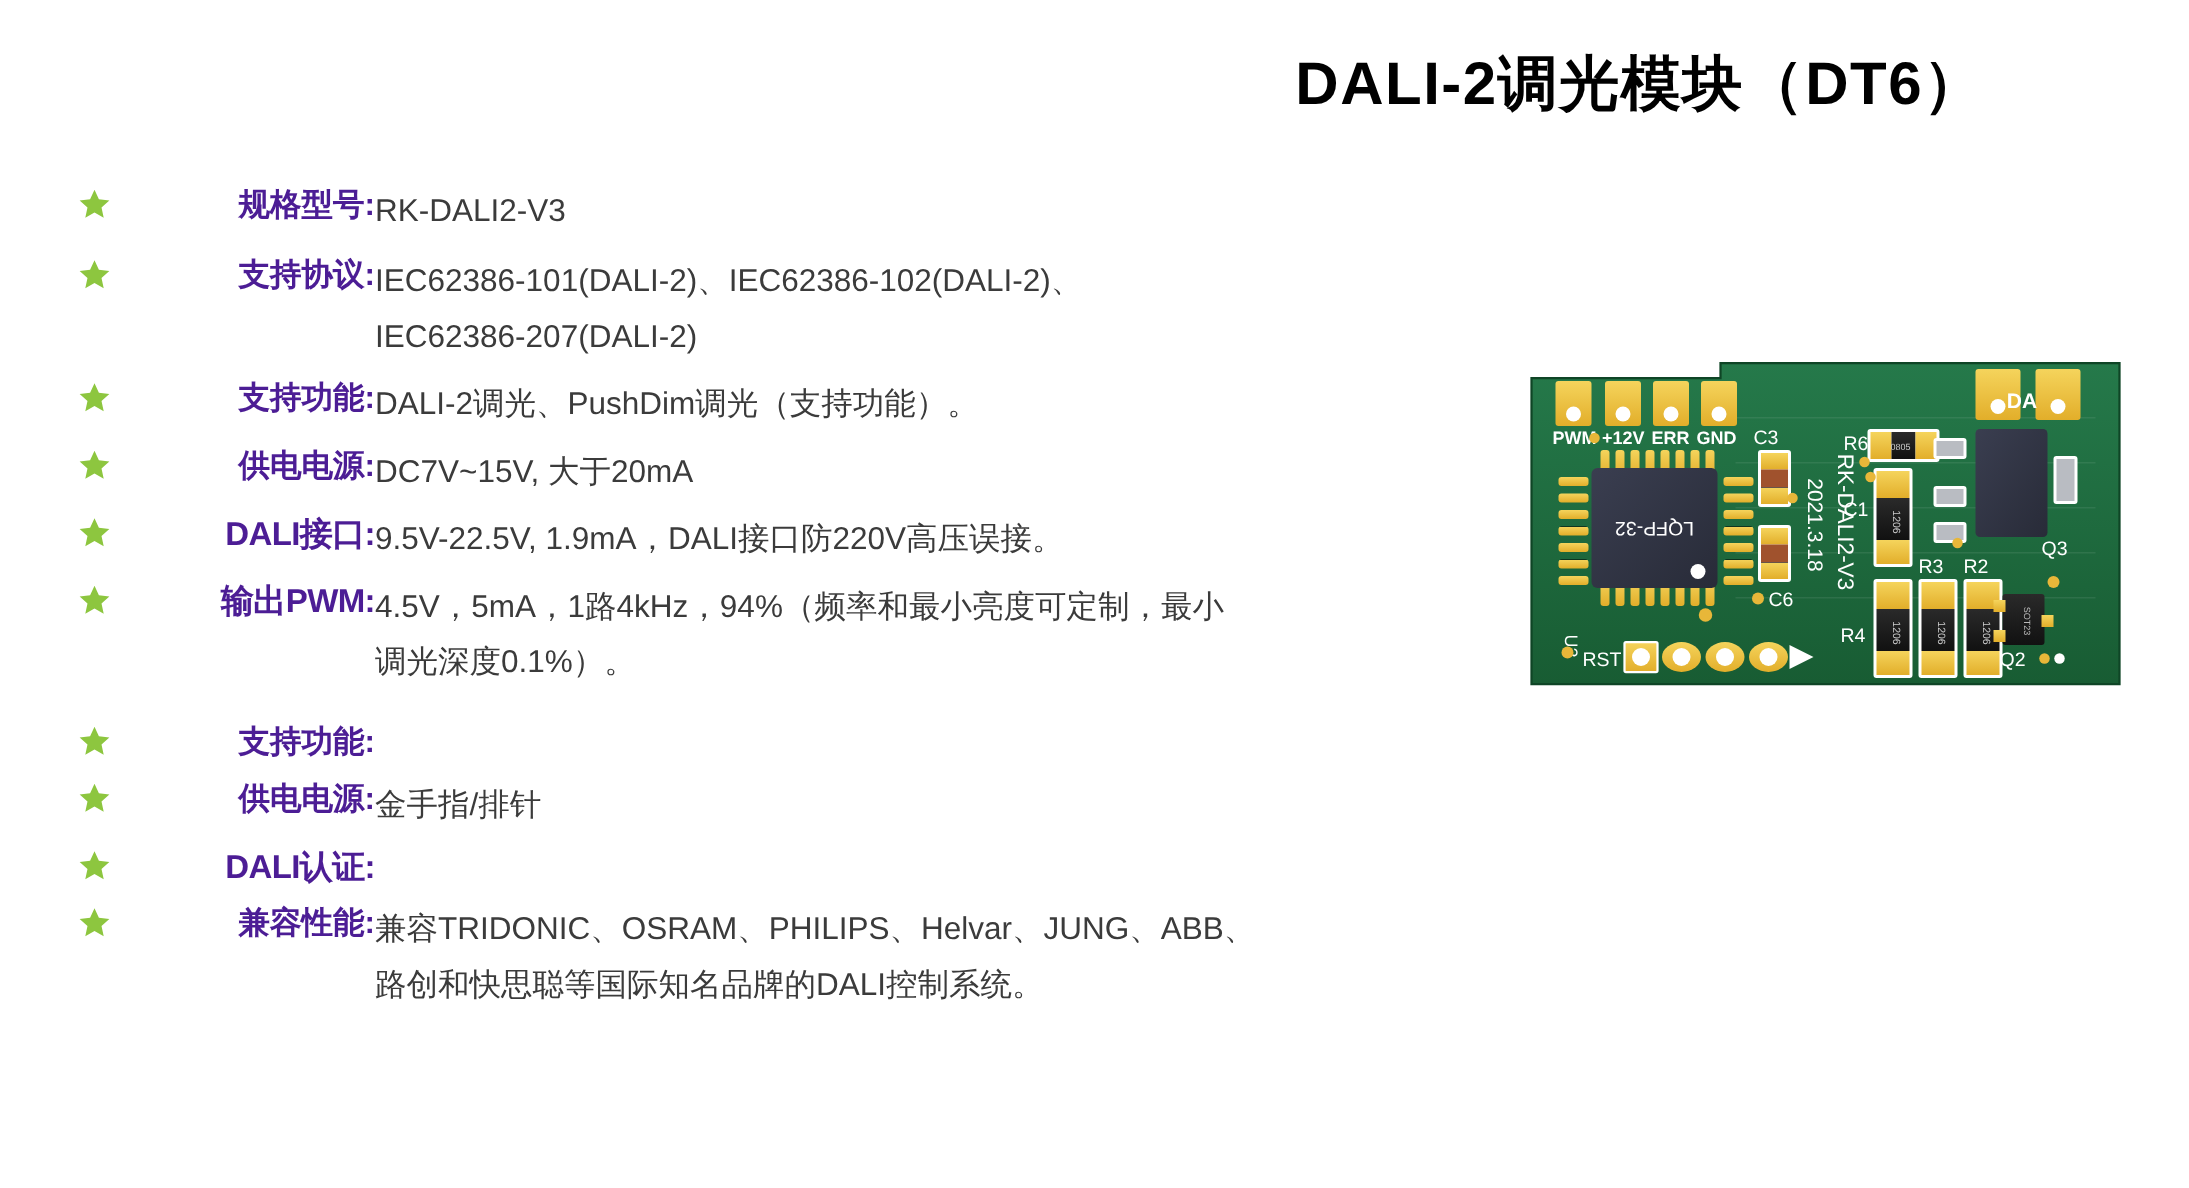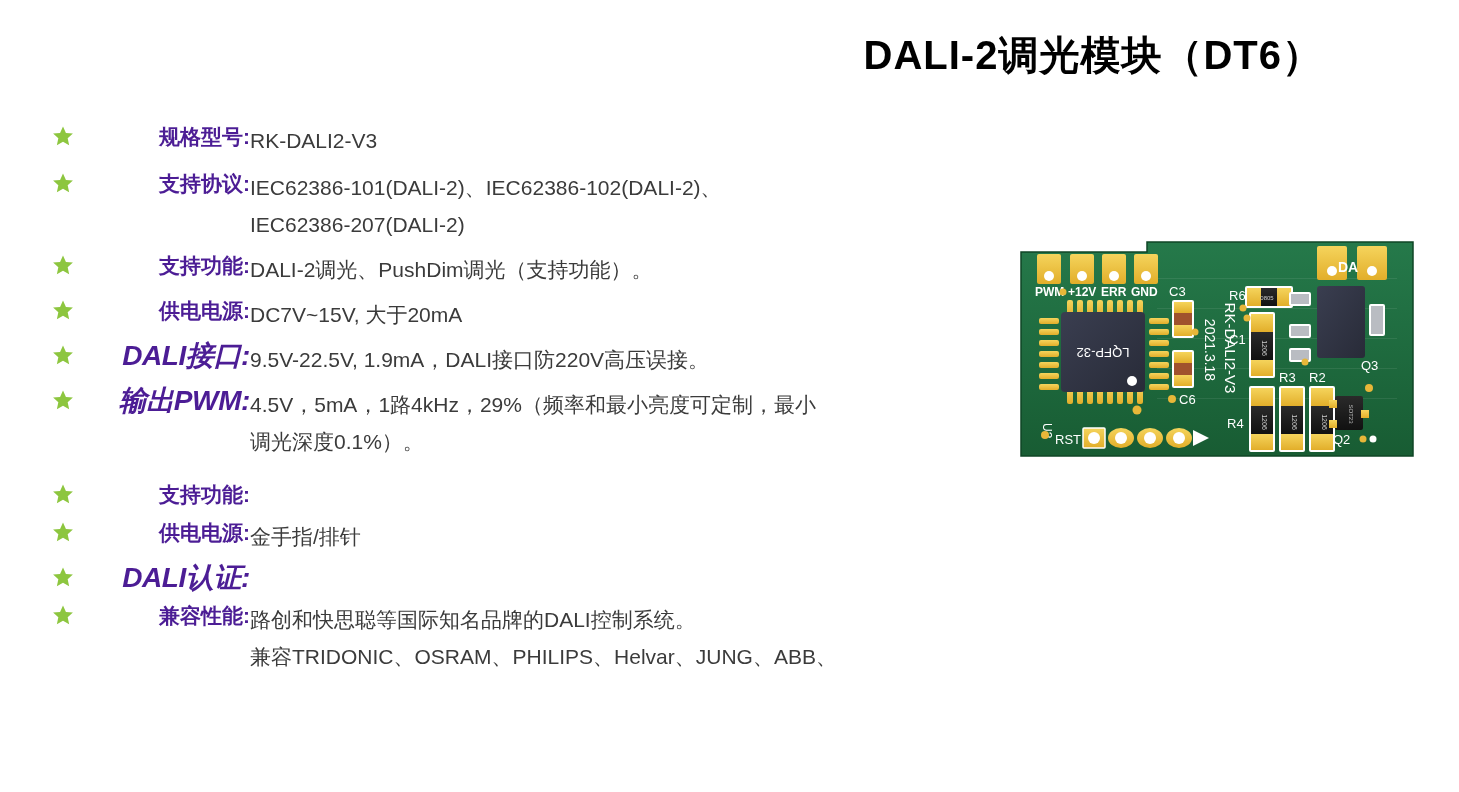--- a/index.html
+++ b/index.html
@@ -66,23 +66,22 @@
     width: 150px;
     text-align: right;
     font-size: 21px;
     font-weight: bold;
     color: #4c1d95;
     white-space: nowrap;
     letter-spacing: 0px;
     line-height: 30px;
   }
   .label-cell.wide {
-    font-size: 28px;
+    font-size: 22px;
     letter-spacing: -0.4px;
-    font-style: italic;
   }
 
   .value-cell {
     flex: 1 1 auto;
     font-size: 21px;
     color: #3b3b3b;
     line-height: 37px;
     white-space: nowrap;
   }
   .value-cell .vline { display: block; white-space: nowrap; }
@@ -183,21 +182,21 @@
   <div class="spec-row gap">
     <div class="star-cell">
       <span class="star-icon">
         <svg width="22" height="22" viewBox="0 0 24 24" aria-hidden="true">
           <polygon fill="#8dc63f" points="12,1.6 15.2,8.6 22.8,9.4 17.1,14.5 18.7,22 12,18.2 5.3,22 6.9,14.5 1.2,9.4 8.8,8.6"></polygon>
         </svg>
       </span>
     </div>
     <div class="label-cell wide">输出PWM:</div>
     <div class="value-cell">
-      <span class="vline">4.5V，5mA，1路4kHz，29%（频率和最小亮度可定制，最小</span>
+      <span class="vline">4.5V，5mA，1路4kHz，94%（频率和最小亮度可定制，最小</span>
       <span class="vline">调光深度0.1%）。</span>
     </div>
   </div>
 
   <div class="spec-row tight">
     <div class="star-cell">
       <span class="star-icon">
         <svg width="22" height="22" viewBox="0 0 24 24" aria-hidden="true">
           <polygon fill="#8dc63f" points="12,1.6 15.2,8.6 22.8,9.4 17.1,14.5 18.7,22 12,18.2 5.3,22 6.9,14.5 1.2,9.4 8.8,8.6"></polygon>
         </svg>
@@ -235,22 +234,22 @@
   <div class="spec-row tight">
     <div class="star-cell">
       <span class="star-icon">
         <svg width="22" height="22" viewBox="0 0 24 24" aria-hidden="true">
           <polygon fill="#8dc63f" points="12,1.6 15.2,8.6 22.8,9.4 17.1,14.5 18.7,22 12,18.2 5.3,22 6.9,14.5 1.2,9.4 8.8,8.6"></polygon>
         </svg>
       </span>
     </div>
     <div class="label-cell">兼容性能:</div>
     <div class="value-cell">
+      <span class="vline">兼容TRIDONIC、OSRAM、PHILIPS、Helvar、JUNG、ABB、</span>
       <span class="vline">路创和快思聪等国际知名品牌的DALI控制系统。</span>
-      <span class="vline">兼容TRIDONIC、OSRAM、PHILIPS、Helvar、JUNG、ABB、</span>
     </div>
   </div>
 
 </div>
 
 <div id="pcb-figure">
   <div class="pcb-board">
     <svg class="pcb-svg" width="400" height="224" viewBox="0 0 400 224" aria-hidden="true">
       <defs>
         <linearGradient id="boardGrad" x1="0" y1="0" x2="0" y2="1">

